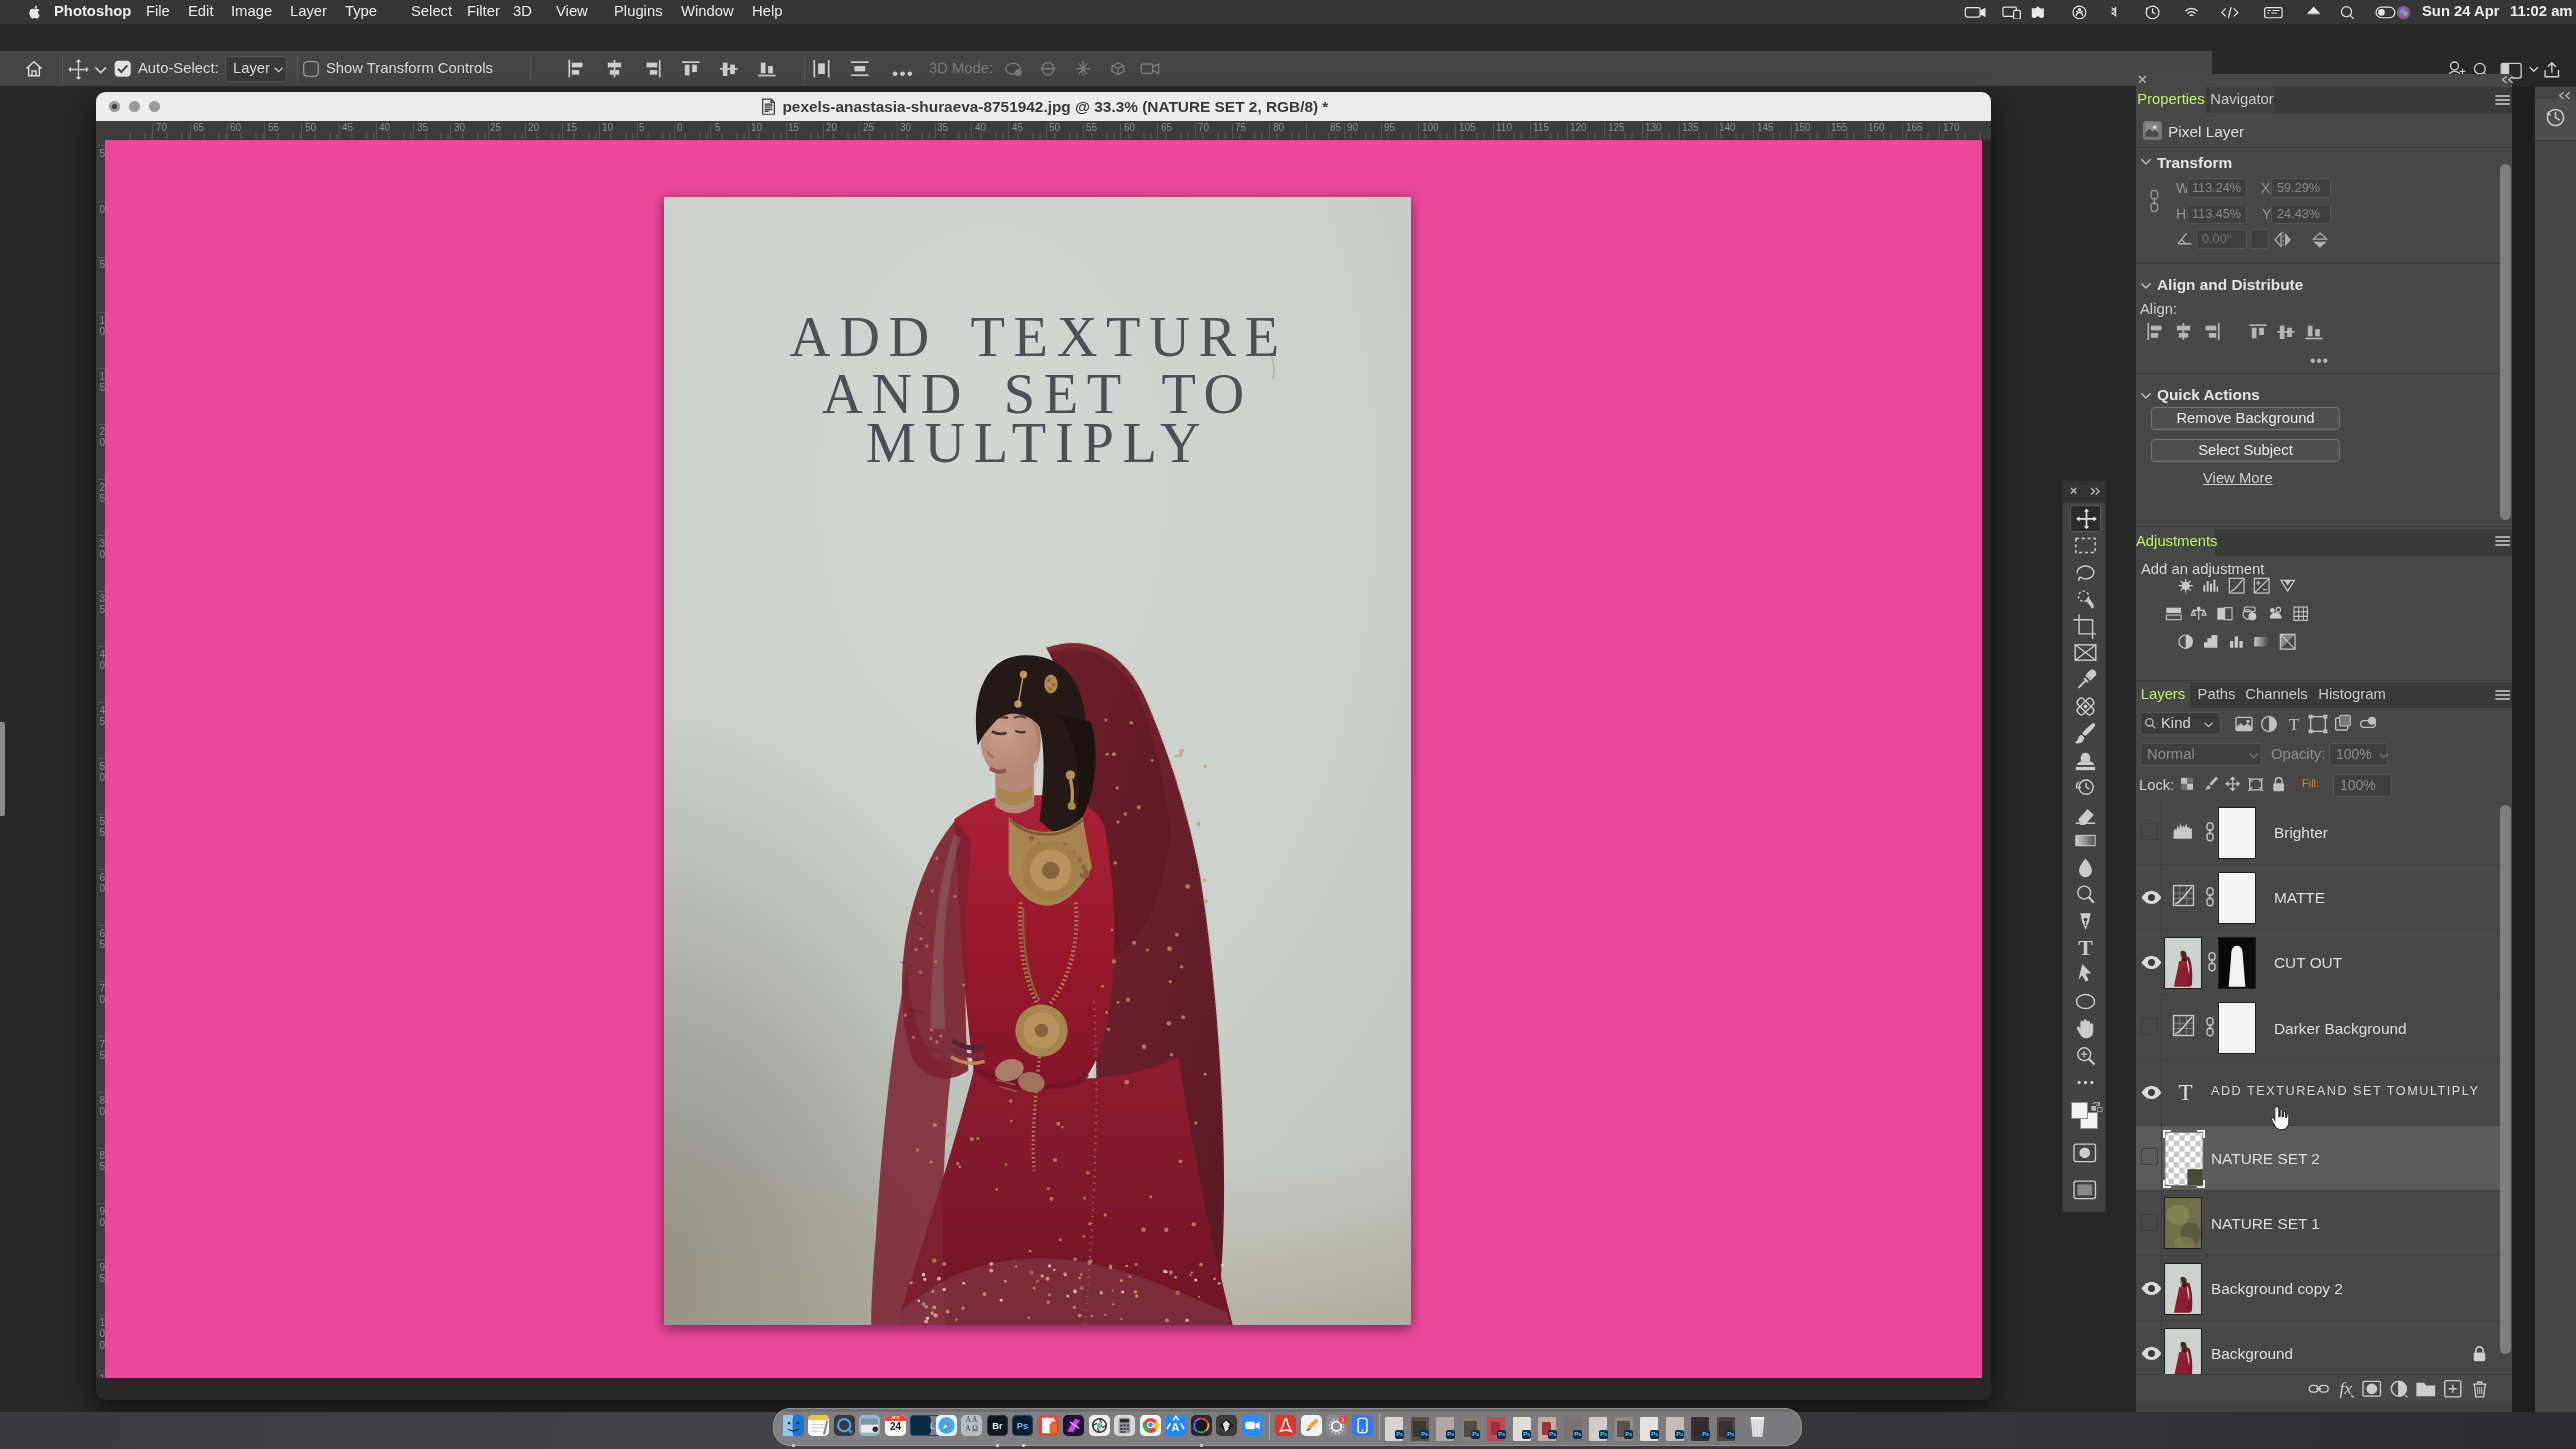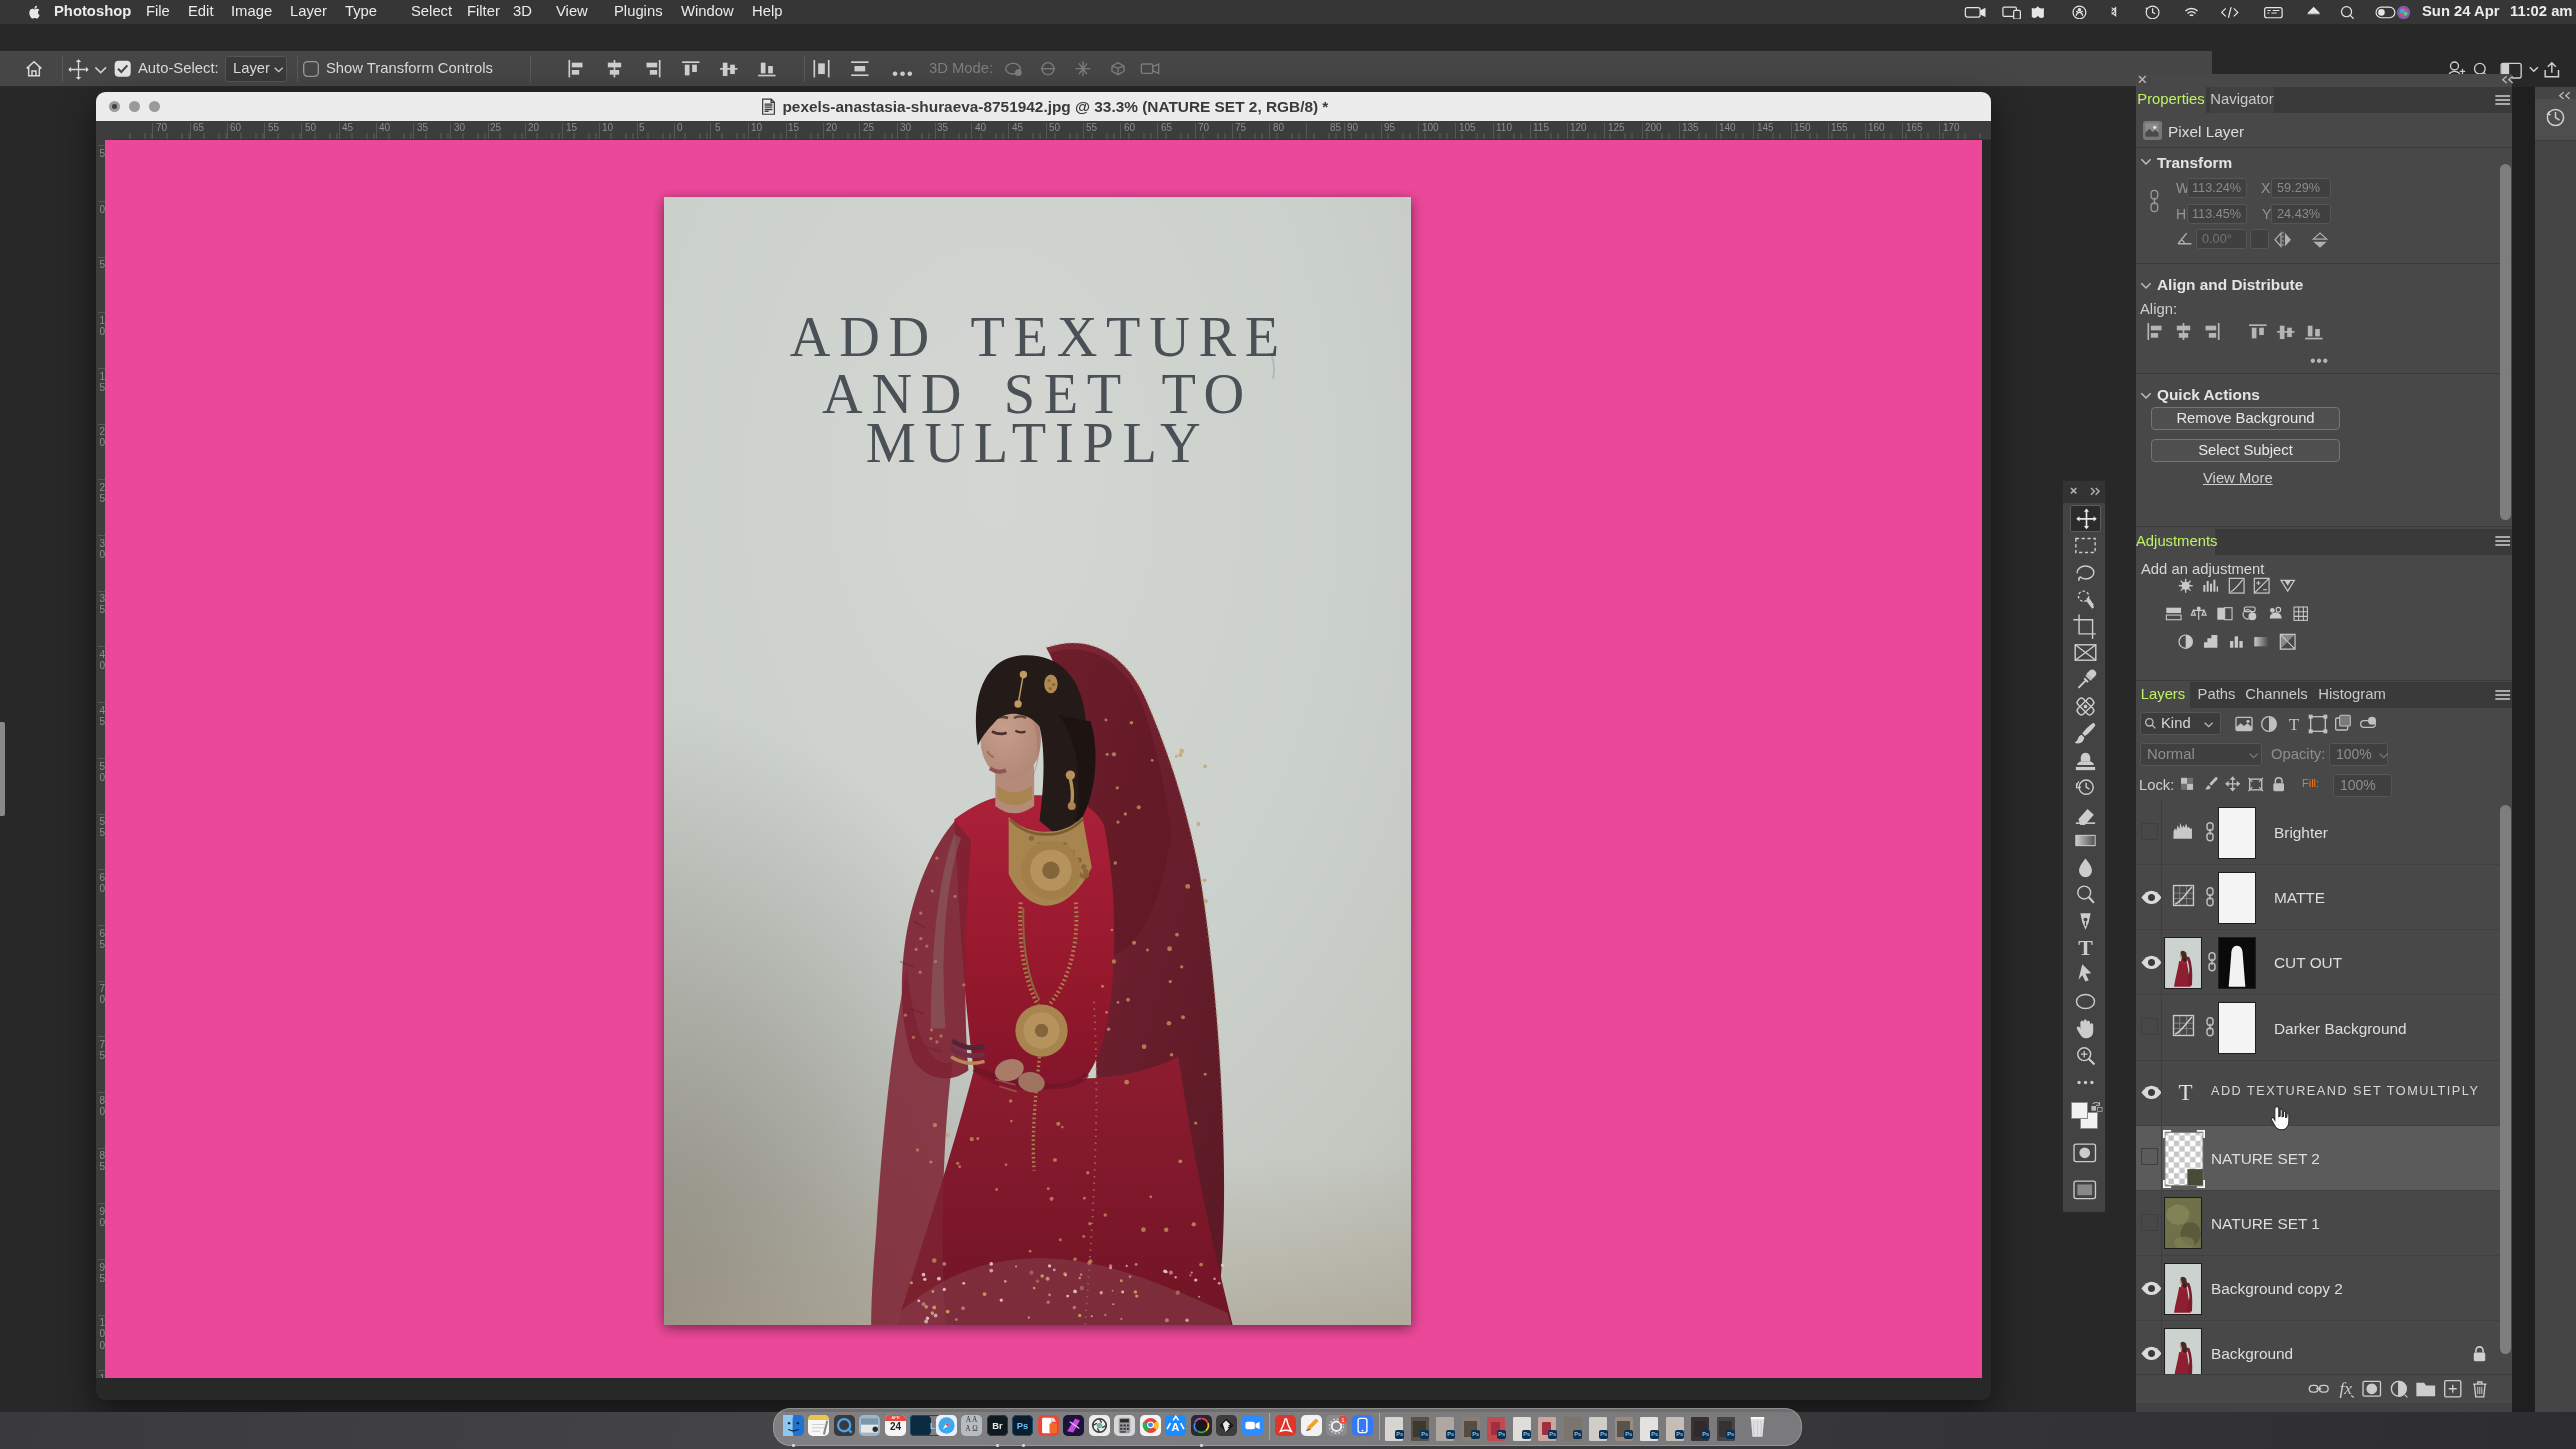--- a/index.html
+++ b/index.html
@@ -326,21 +326,21 @@
         <div class="hlab" style="left:1363px">105</div>
         <div class="hmaj" style="left:1397px"></div>
         <div class="hlab" style="left:1400px">110</div>
         <div class="hmaj" style="left:1434px"></div>
         <div class="hlab" style="left:1437px">115</div>
         <div class="hmaj" style="left:1471px"></div>
         <div class="hlab" style="left:1474px">120</div>
         <div class="hmaj" style="left:1508px"></div>
         <div class="hlab" style="left:1512px">125</div>
         <div class="hmaj" style="left:1546px"></div>
-        <div class="hlab" style="left:1549px">200</div>
+        <div class="hlab" style="left:1549px">130</div>
         <div class="hmaj" style="left:1583px"></div>
         <div class="hlab" style="left:1586px">135</div>
         <div class="hmaj" style="left:1620px"></div>
         <div class="hlab" style="left:1623px">140</div>
         <div class="hmaj" style="left:1657px"></div>
         <div class="hlab" style="left:1661px">145</div>
         <div class="hmaj" style="left:1695px"></div>
         <div class="hlab" style="left:1698px">150</div>
         <div class="hmaj" style="left:1732px"></div>
         <div class="hlab" style="left:1735px">155</div>

